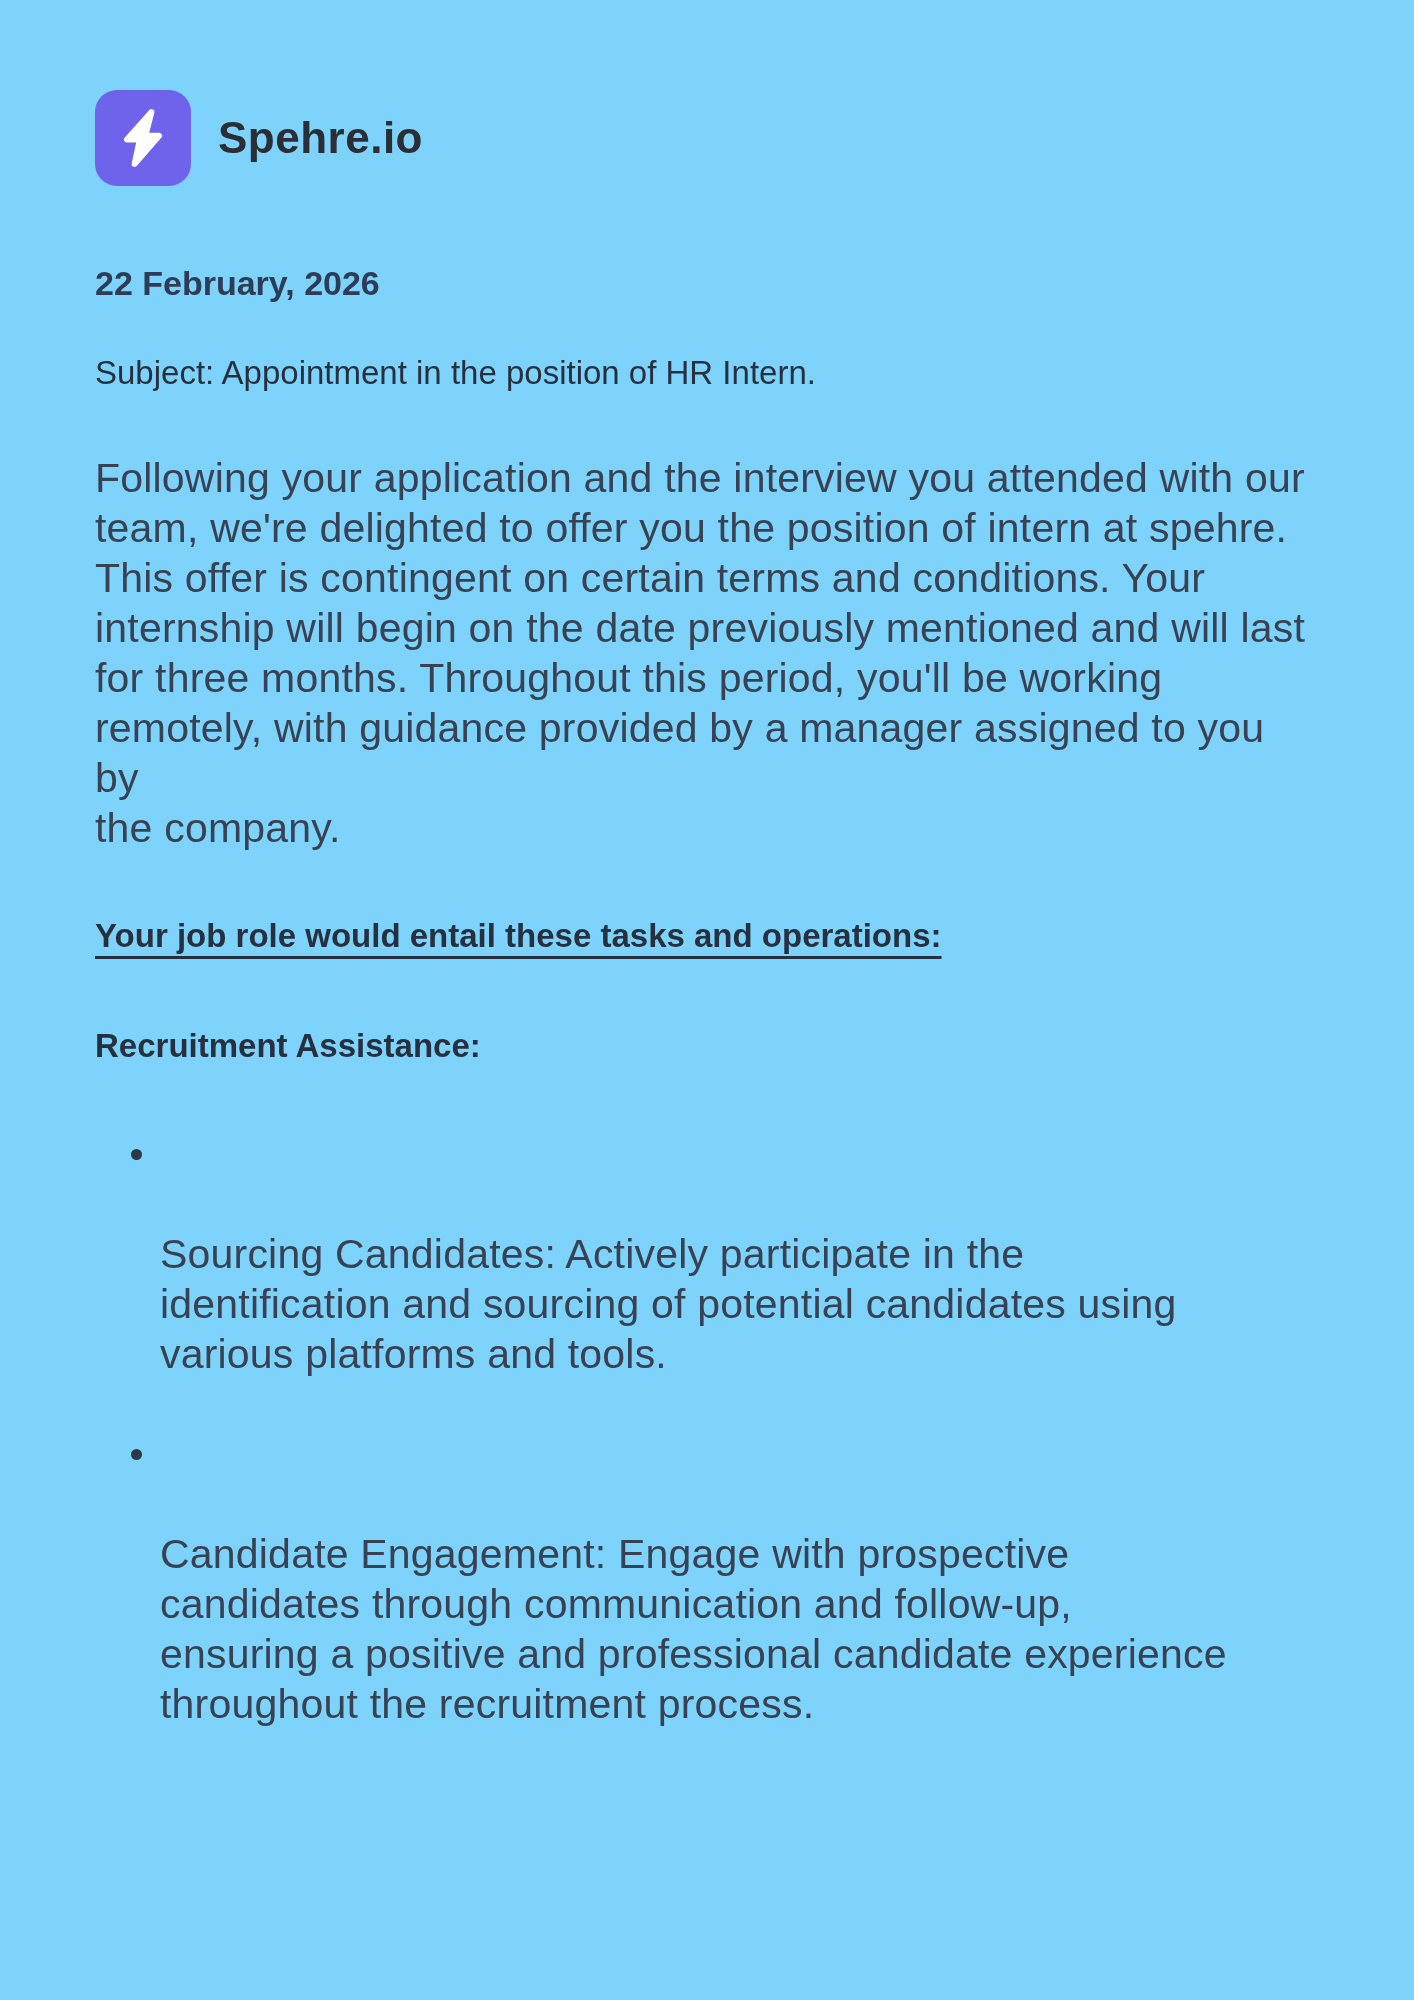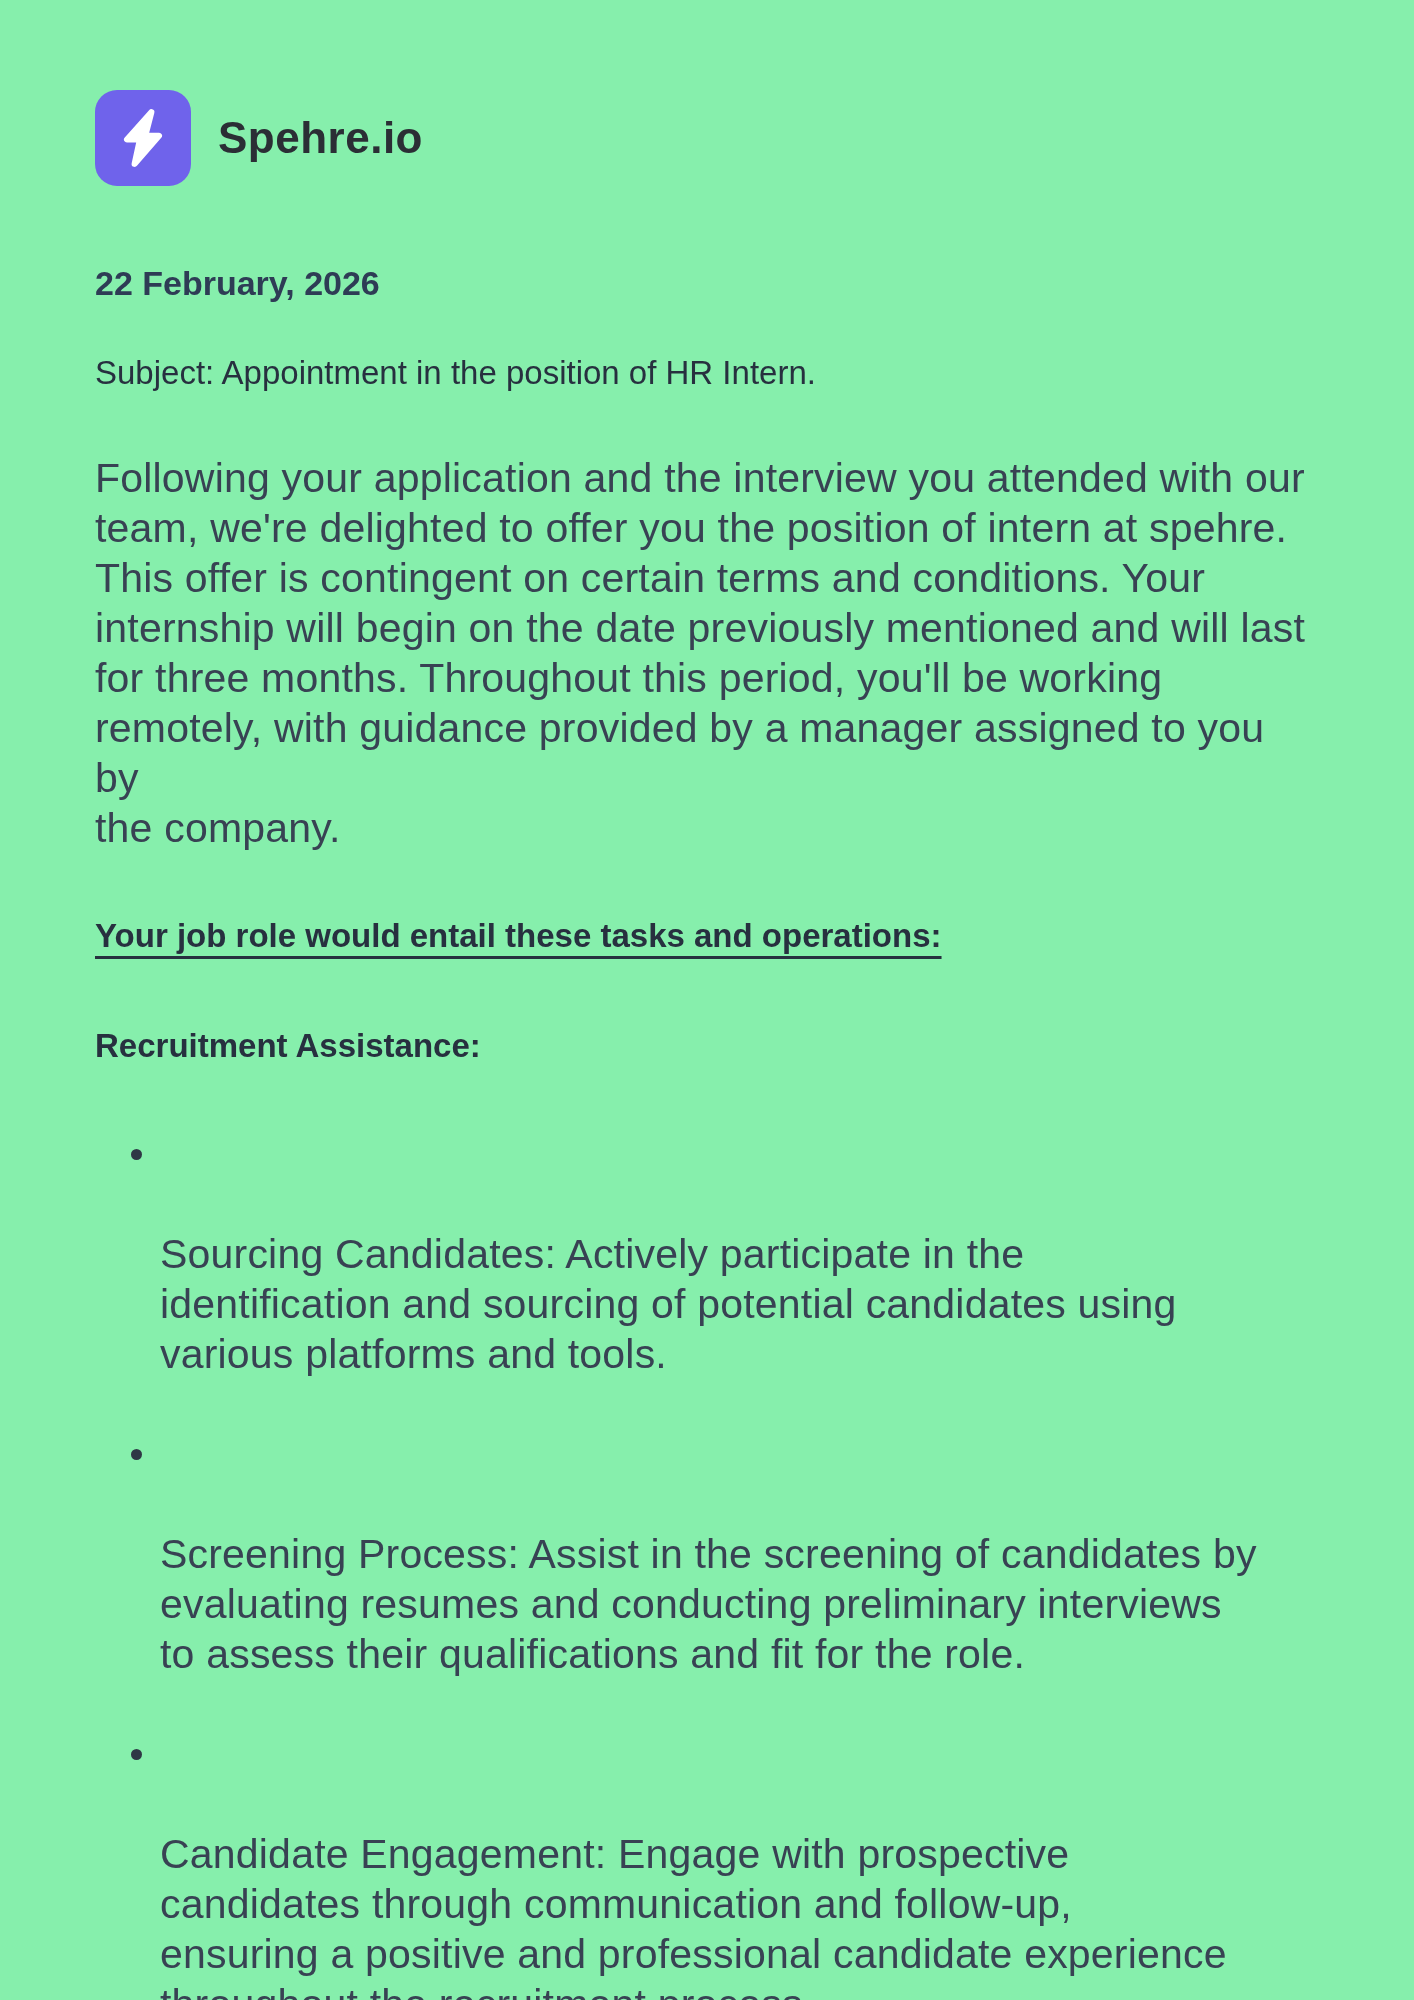--- a/index.html
+++ b/index.html
@@ -8,21 +8,21 @@
     height: 2000px;
     font-family: "Liberation Sans", sans-serif;
     color: #384253;
     overflow: hidden;
   }
   .page {
     box-sizing: border-box;
     width: 1414px;
     height: 2000px;
     padding: 90px 95px 0 95px;
-    background: #86efac;
+    background: #7dd3fc;
   }
   .brand {
     display: flex;
     align-items: center;
     gap: 27px;
     height: 96px;
   }
   .logo-tile {
     width: 96px;
     height: 96px;
@@ -138,26 +138,20 @@
 
   <ul class="bullet-list">
     <li>
       <span class="dot"></span>
       <span>Sourcing Candidates: Actively participate in the
 identification and sourcing of potential candidates using
 various platforms and tools.</span>
     </li>
     <li>
       <span class="dot"></span>
-      <span>Screening Process: Assist in the screening of candidates by
-evaluating resumes and conducting preliminary interviews
-to assess their qualifications and fit for the role.</span>
-    </li>
-    <li>
-      <span class="dot"></span>
       <span>Candidate Engagement: Engage with prospective
 candidates through communication and follow-up,
 ensuring a positive and professional candidate experience
 throughout the recruitment process.</span>
     </li>
   </ul>
 
 </div>
 
 </body></html>

